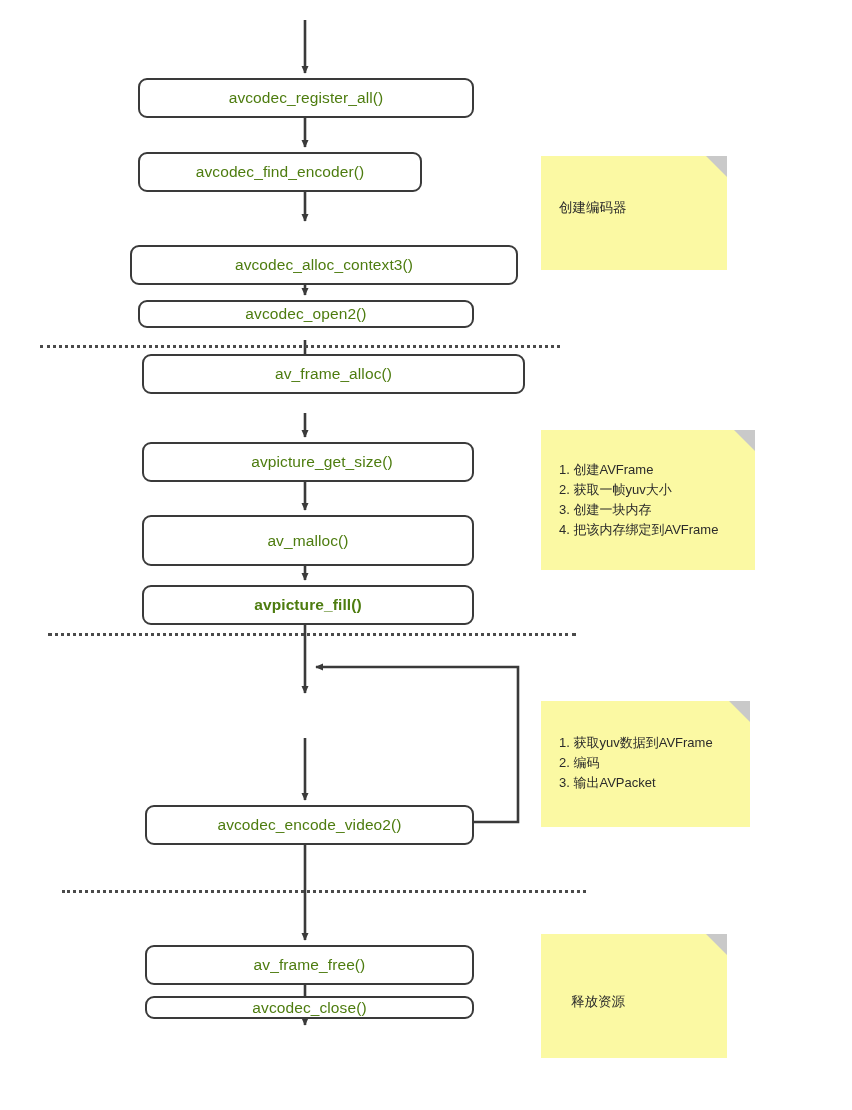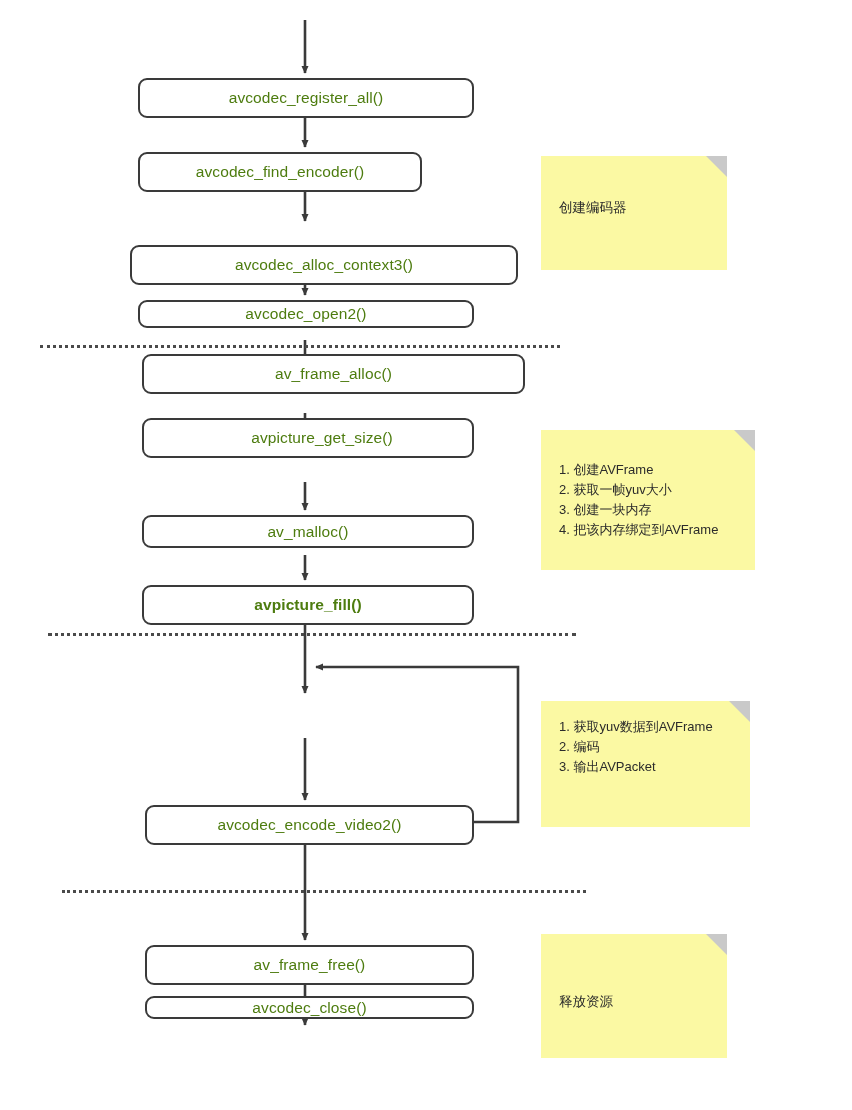--- a/index.html
+++ b/index.html
@@ -113,24 +113,24 @@
   </div>
   <div class="node" style="left:130px; top:226px; width:388px; height:40px;margin-top:19px;">
     <span>avcodec_alloc_context3()</span>
   </div>
   <div class="node" style="left:138px; top:300px; width:336px; height:28px;">
     <span>avcodec_open2()</span>
   </div>
   <div class="node" style="left:142px; top:354px; width:383px; height:40px;">
     <span>av_frame_alloc()</span>
   </div>
-  <div class="node" style="left:142px; top:418px; width:332px; height:40px;padding-left:28px;">
+  <div class="node" style="left:142px; top:442px; width:332px; height:40px;padding-left:28px;">
     <span>avpicture_get_size()</span>
   </div>
-  <div class="node" style="left:142px; top:515px; width:332px; height:33px;">
+  <div class="node" style="left:142px; top:515px; width:332px; height:51px;">
     <span>av_malloc()</span>
   </div>
   <div class="node" style="left:142px; top:585px; width:332px; height:40px;font-weight:bold;">
     <span>avpicture_fill()</span>
   </div>
   <div class="node" style="left:145px; top:805px; width:329px; height:40px;">
     <span>avcodec_encode_video2()</span>
   </div>
   <div class="node" style="left:145px; top:945px; width:329px; height:40px;">
     <span>av_frame_free()</span>
@@ -151,27 +151,27 @@
     <div class="note-body" style="top:30px;">
       <div class="note-line">1. 创建AVFrame</div>
       <div class="note-line">2. 获取一帧yuv大小</div>
       <div class="note-line">3. 创建一块内存</div>
       <div class="note-line">4. 把该内存绑定到AVFrame</div>
     </div>
   </div>
 
   <div class="note" style="left:541px; top:701px; width:209px; height:126px;">
     <div class="fold"></div>
-    <div class="note-body" style="top:16px;">
+    <div class="note-body" style="top:32px;">
       <div class="note-line">1. 获取yuv数据到AVFrame</div>
       <div class="note-line">2. 编码</div>
       <div class="note-line">3. 输出AVPacket</div>
     </div>
   </div>
 
   <div class="note single" style="left:541px; top:934px; width:186px; height:124px;">
     <div class="fold"></div>
-    <div class="note-body" style="top:58px;">
+    <div class="note-body" style="top:58px;margin-left:12px;">
       <div class="note-line">释放资源</div>
     </div>
   </div>
 
 </div>
 
 </body></html>

